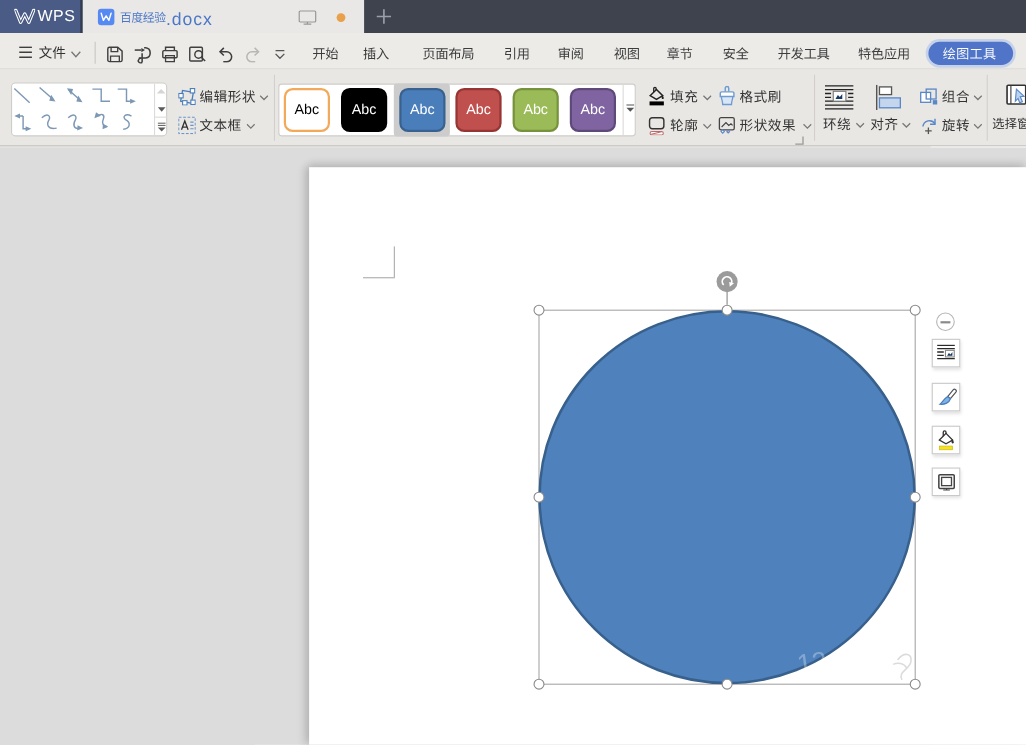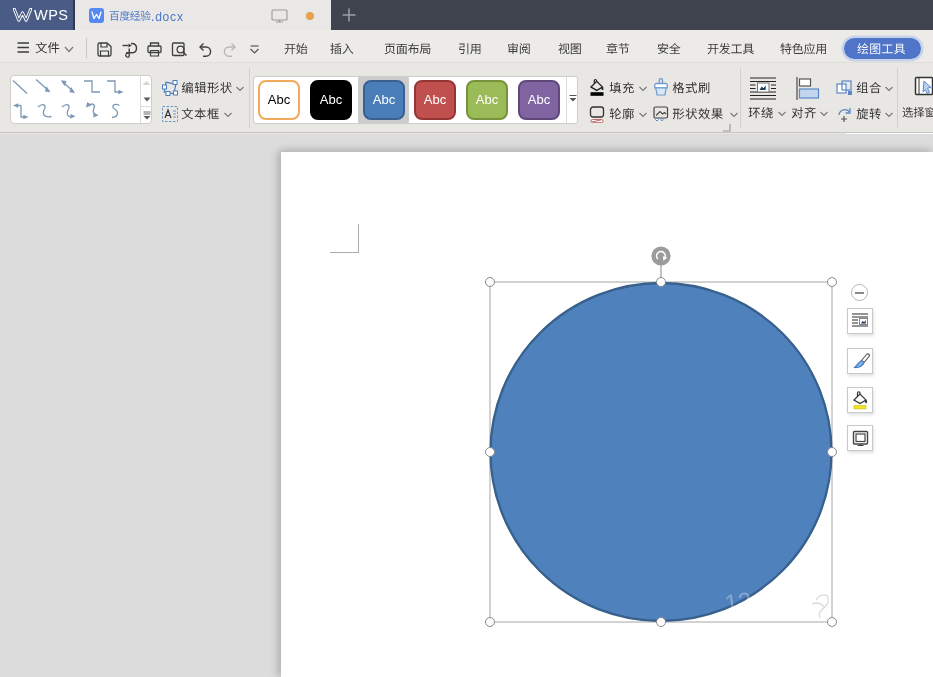--- a/index.html
+++ b/index.html
@@ -18,21 +18,21 @@
       <path d="M1.2 1 L5.8 12.3 L9.5 4.8 L13.2 12.3 L17.8 1" fill="none" stroke="#4a5b85" stroke-width="1.1" stroke-linejoin="round"></path>
     </svg>
 <div class="abs" style="left:34px;top:7px;color:#fff;font-size:14.5px;letter-spacing:0.5px">WPS</div>
 <div class="abs" style="left:89px;top:8px;width:15px;height:15px;background:#568af2;border-radius:3px"></div>
 <svg class="abs" style="left:91px;top:11px" width="11" height="9">
       <path d="M1 1 L3 7.5 L5.5 3.5 L8 7.5 L10 1" fill="none" stroke="#fff" stroke-width="1.3" stroke-linejoin="round" stroke-linecap="round"></path>
     </svg>
 <svg style="position:absolute;left:108.5px;top:9.2px;overflow:visible" width="44" height="14" viewBox="0 -10.8 44 14.0">
       <path d="M1.9 -6.1V0.9H2.7V0.2H8.2V0.9H9V-6.1H5.4C5.5 -6.6 5.7 -7.1 5.8 -7.7H10.1V-8.5H0.7V-7.7H4.8C4.8 -7.2 4.7 -6.6 4.5 -6.1ZM2.7 -2.6H8.2V-0.6H2.7ZM2.7 -3.3V-5.3H8.2V-3.3Z M14.6 -7V-6H12.8V-5.3H14.6V-3.6H18.8V-5.3H20.5V-6H18.8V-7H18V-6H15.3V-7ZM18 -5.3V-4.2H15.3V-5.3ZM18.6 -2.2C18.1 -1.6 17.4 -1.2 16.7 -0.8C15.9 -1.2 15.3 -1.7 14.8 -2.2ZM13 -2.9V-2.2H14.4L14 -2C14.5 -1.4 15.1 -0.9 15.8 -0.5C14.8 -0.2 13.6 0 12.5 0.1C12.6 0.3 12.7 0.6 12.8 0.8C14.1 0.6 15.5 0.4 16.6 -0.1C17.7 0.4 19 0.7 20.3 0.9C20.4 0.7 20.6 0.3 20.8 0.2C19.6 0.1 18.5 -0.2 17.5 -0.5C18.5 -1 19.3 -1.7 19.8 -2.6L19.3 -2.9L19.1 -2.9ZM15.5 -8.9C15.7 -8.7 15.8 -8.3 15.9 -8H11.8V-5.1C11.8 -3.4 11.7 -1.1 10.8 0.5C11 0.6 11.4 0.7 11.5 0.9C12.4 -0.8 12.6 -3.3 12.6 -5.1V-7.2H20.6V-8H16.9C16.7 -8.3 16.5 -8.8 16.3 -9.1Z M21.2 -0.6 21.4 0.2C22.4 -0.1 23.7 -0.4 24.9 -0.7L24.9 -1.5C23.5 -1.1 22.1 -0.8 21.2 -0.6ZM21.4 -4.6C21.6 -4.6 21.9 -4.7 23.3 -4.9C22.8 -4.2 22.3 -3.7 22.1 -3.5C21.7 -3.1 21.5 -2.8 21.2 -2.8C21.3 -2.5 21.5 -2.1 21.5 -2C21.7 -2.1 22.1 -2.2 24.9 -2.8C24.9 -2.9 24.9 -3.3 24.9 -3.5L22.7 -3.1C23.6 -4 24.5 -5.2 25.2 -6.4L24.5 -6.8C24.3 -6.4 24 -6 23.8 -5.6L22.3 -5.5C22.9 -6.4 23.6 -7.6 24.1 -8.7L23.3 -9.1C22.9 -7.8 22.1 -6.4 21.8 -6C21.6 -5.6 21.4 -5.4 21.2 -5.3C21.3 -5.1 21.4 -4.7 21.4 -4.6ZM25.4 -8.5V-7.8H29.2C28.2 -6.4 26.4 -5.2 24.7 -4.6C24.8 -4.5 25 -4.2 25.2 -4C26.1 -4.3 27.1 -4.8 28 -5.4C29 -5 30.2 -4.4 30.8 -4L31.2 -4.6C30.6 -5 29.6 -5.6 28.6 -6C29.4 -6.6 30 -7.4 30.4 -8.2L29.9 -8.5L29.7 -8.5ZM25.5 -3.6V-2.8H27.6V-0.2H24.8V0.6H31.2V-0.2H28.4V-2.8H30.7V-3.6Z M31.5 -1.6 31.7 -0.9C32.5 -1.1 33.5 -1.4 34.5 -1.7L34.4 -2.3C33.3 -2 32.3 -1.8 31.5 -1.6ZM37 -5.7V-5H40.2V-5.7ZM36.2 -3.9C36.6 -3.1 36.8 -2 36.9 -1.3L37.6 -1.5C37.5 -2.2 37.2 -3.3 36.9 -4.1ZM38.2 -4.2C38.3 -3.4 38.5 -2.3 38.6 -1.6L39.3 -1.7C39.2 -2.4 39 -3.5 38.8 -4.3ZM32.4 -7.1C32.3 -5.9 32.2 -4.3 32 -3.4H34.9C34.8 -1.1 34.6 -0.3 34.4 -0C34.3 0.1 34.2 0.1 34 0.1C33.8 0.1 33.3 0.1 32.8 0C32.9 0.2 33 0.5 33 0.7C33.5 0.8 34 0.8 34.3 0.7C34.6 0.7 34.8 0.6 35 0.4C35.3 0.1 35.5 -0.9 35.6 -3.7C35.7 -3.8 35.7 -4 35.7 -4L34.9 -4H34.8C34.9 -5.2 35.1 -7.1 35.2 -8.6H31.9V-7.9H34.5C34.4 -6.6 34.2 -5.1 34.1 -4H32.8C32.9 -4.9 33 -6.1 33 -7ZM38.4 -9.1C37.7 -7.6 36.5 -6.3 35.2 -5.5C35.4 -5.3 35.6 -5 35.7 -4.8C36.8 -5.6 37.7 -6.6 38.5 -7.8C39.2 -6.7 40.3 -5.6 41.3 -4.9C41.4 -5.1 41.6 -5.4 41.7 -5.6C40.7 -6.3 39.5 -7.4 38.9 -8.4L39.1 -8.9ZM35.9 -0.4V0.3H41.4V-0.4H39.8C40.3 -1.4 40.9 -2.8 41.3 -3.9L40.6 -4.1C40.2 -3 39.6 -1.4 39.1 -0.4Z" fill="#4a77c8"></path>
     </svg>
-<div class="abs" style="left:151px;top:9.5px;color:#4a77c8;font-size:12px;letter-spacing:0.8px">.docx</div>
+<div class="abs" style="left:151px;top:9.5px;color:#4a77c8;font-size:16px;letter-spacing:0.8px">.docx</div>
 <svg class="abs" style="left:271px;top:9px" width="18" height="14">
       <rect x="1" y="1" width="15" height="10" rx="1" fill="none" stroke="#979797" stroke-width="1.1"></rect>
       <path d="M8.5 11 v2 M5 13 h7" stroke="#979797" stroke-width="1.1"></path>
     </svg>
 <div class="abs" style="left:306px;top:12px;width:8px;height:8px;border-radius:50%;background:#e8a04b"></div>
 <div class="abs" style="left:0;top:30px;width:933px;height:33px;background:#ecebe8"></div>
 <svg class="abs" style="left:17px;top:42px" width="13" height="12">
       <path d="M0.5 1 H12 M0.5 5.5 H12 M0.5 10 H12" stroke="#3e3e3e" stroke-width="1.4"></path>
     </svg>
 <svg style="position:absolute;left:35px;top:39.5px;overflow:visible" width="27" height="16" viewBox="0 -12.5 27 16.2">

